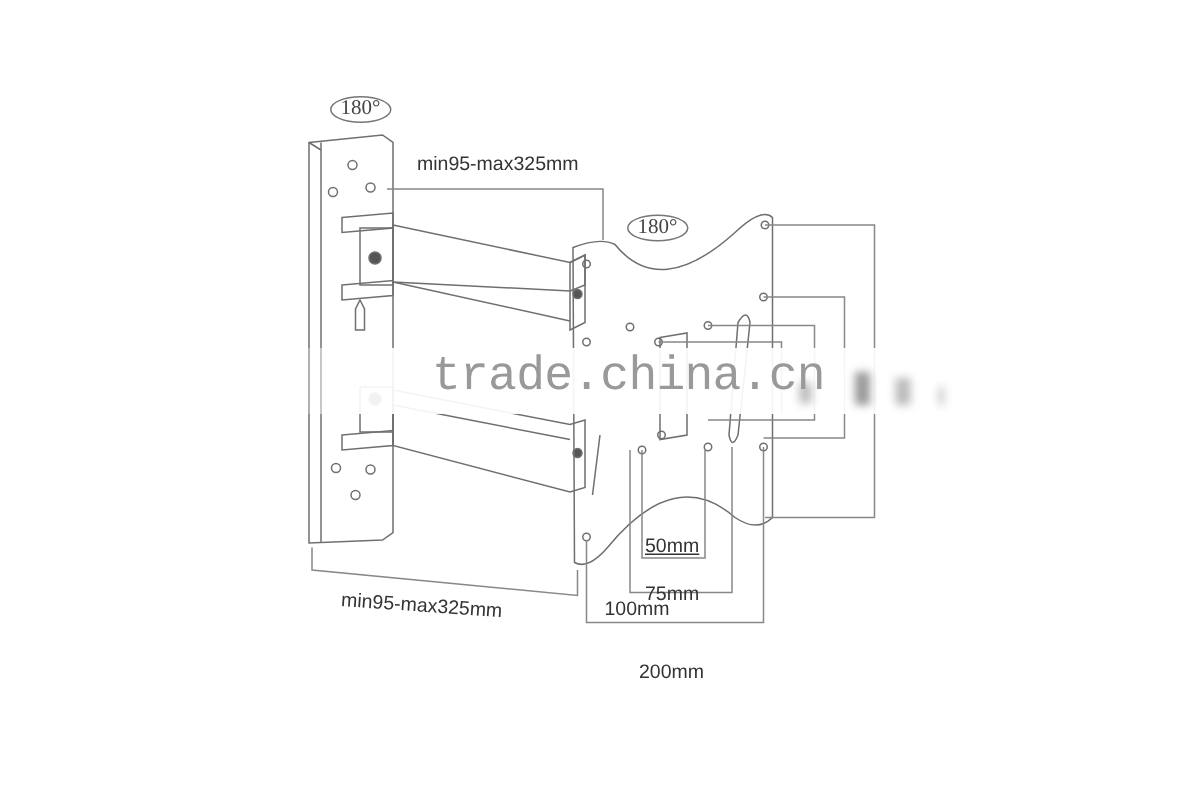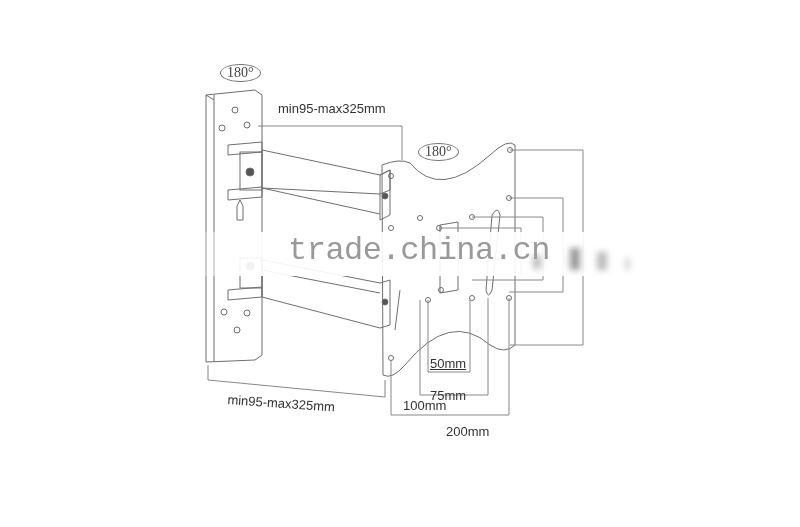--- a/index.html
+++ b/index.html
@@ -84,21 +84,21 @@
 
   <div class="deg" style="left:220px;top:64px;">180°</div>
   <div class="deg" style="left:418px;top:143px;">180°</div>
 
   <div class="lbl" style="left:278px;top:101px;">min95-max325mm</div>
   <div class="lbl" style="left:228px;top:392px;transform:rotate(4deg);transform-origin:left top;">min95-max325mm</div>
 
   <div class="lbl" style="left:430px;top:356px;text-decoration:underline;">50mm</div>
   <div class="lbl" style="left:430px;top:358px;margin-top:30px;">75mm</div>
   <div class="lbl" style="left:403px;top:398px;">100mm</div>
-  <div class="lbl" style="left:426px;top:424px;margin-left:20px;">200mm</div>
+  <div class="lbl" style="left:426px;top:440px;">200mm</div>
 
   <div class="band"></div>
   <div class="blob" style="left:533px;top:255px;width:8px;height:14px;"></div>
   <div class="blob" style="left:570px;top:248px;width:10px;height:22px;background:#999;"></div>
   <div class="blob" style="left:597px;top:252px;width:10px;height:18px;"></div>
   <div class="blob" style="left:626px;top:258px;width:3px;height:12px;"></div>
   <div class="wm">trade.china.cn</div>
 </div>
 
 </body></html>

